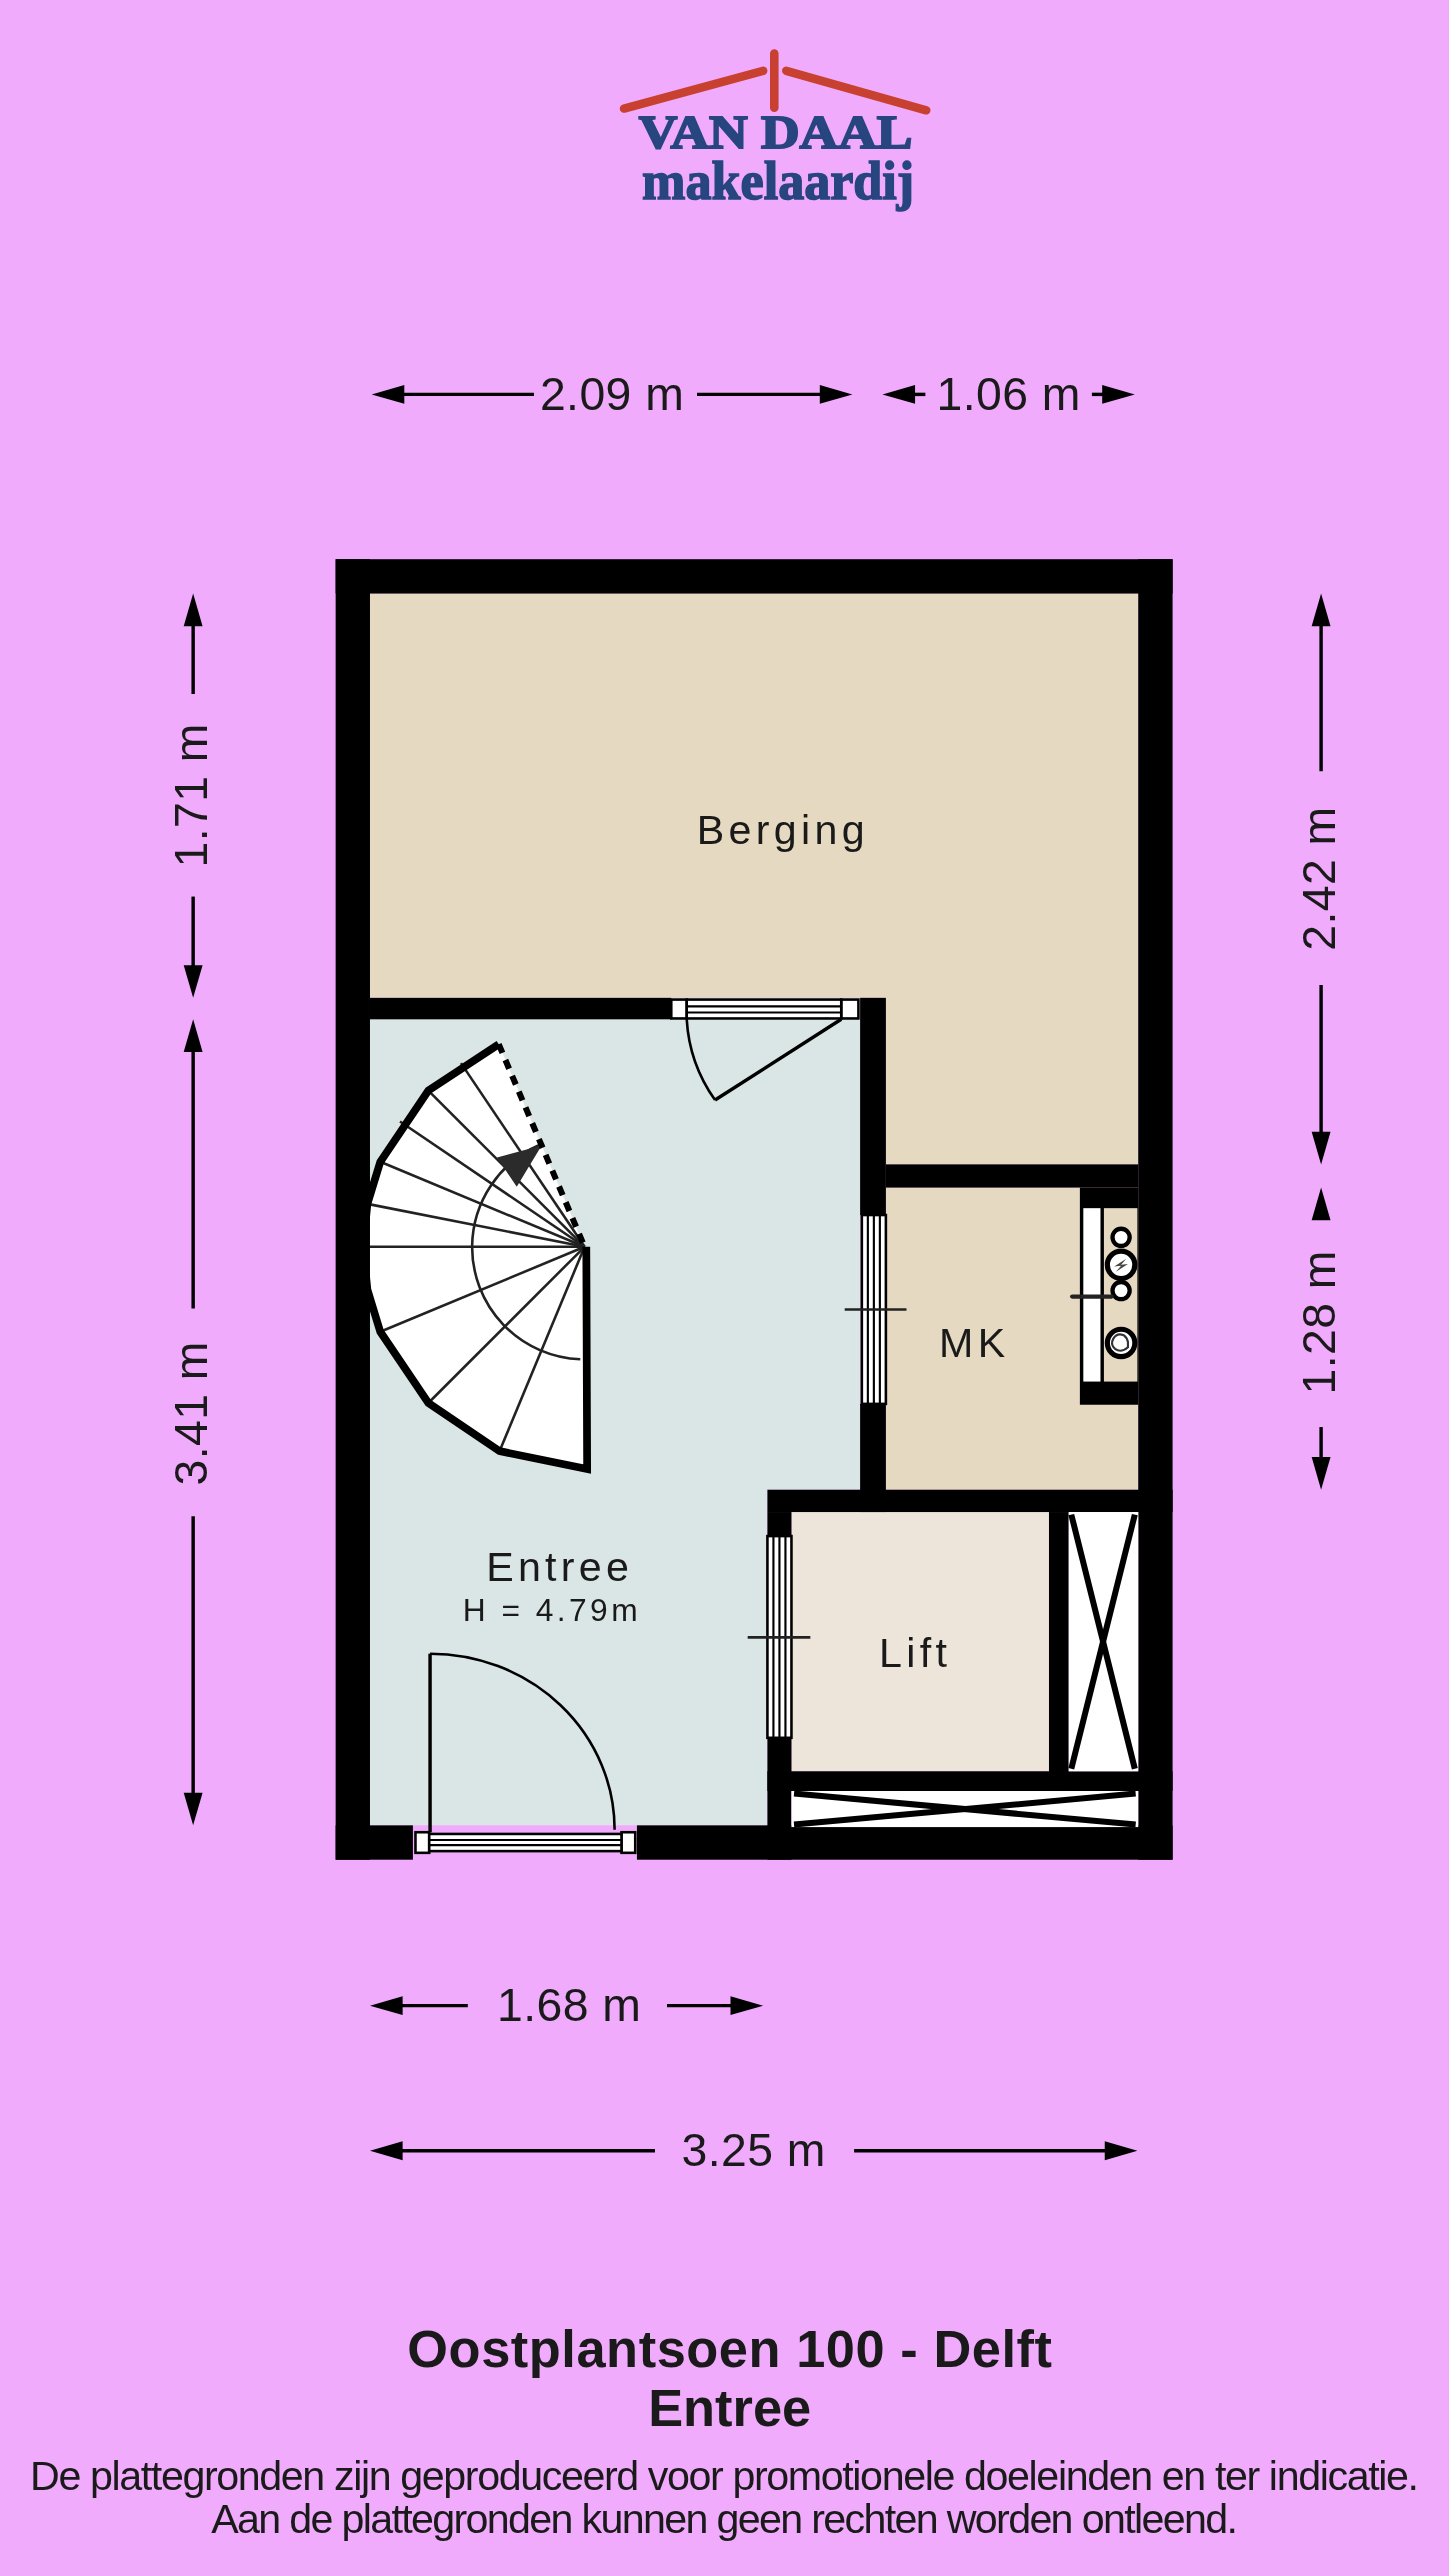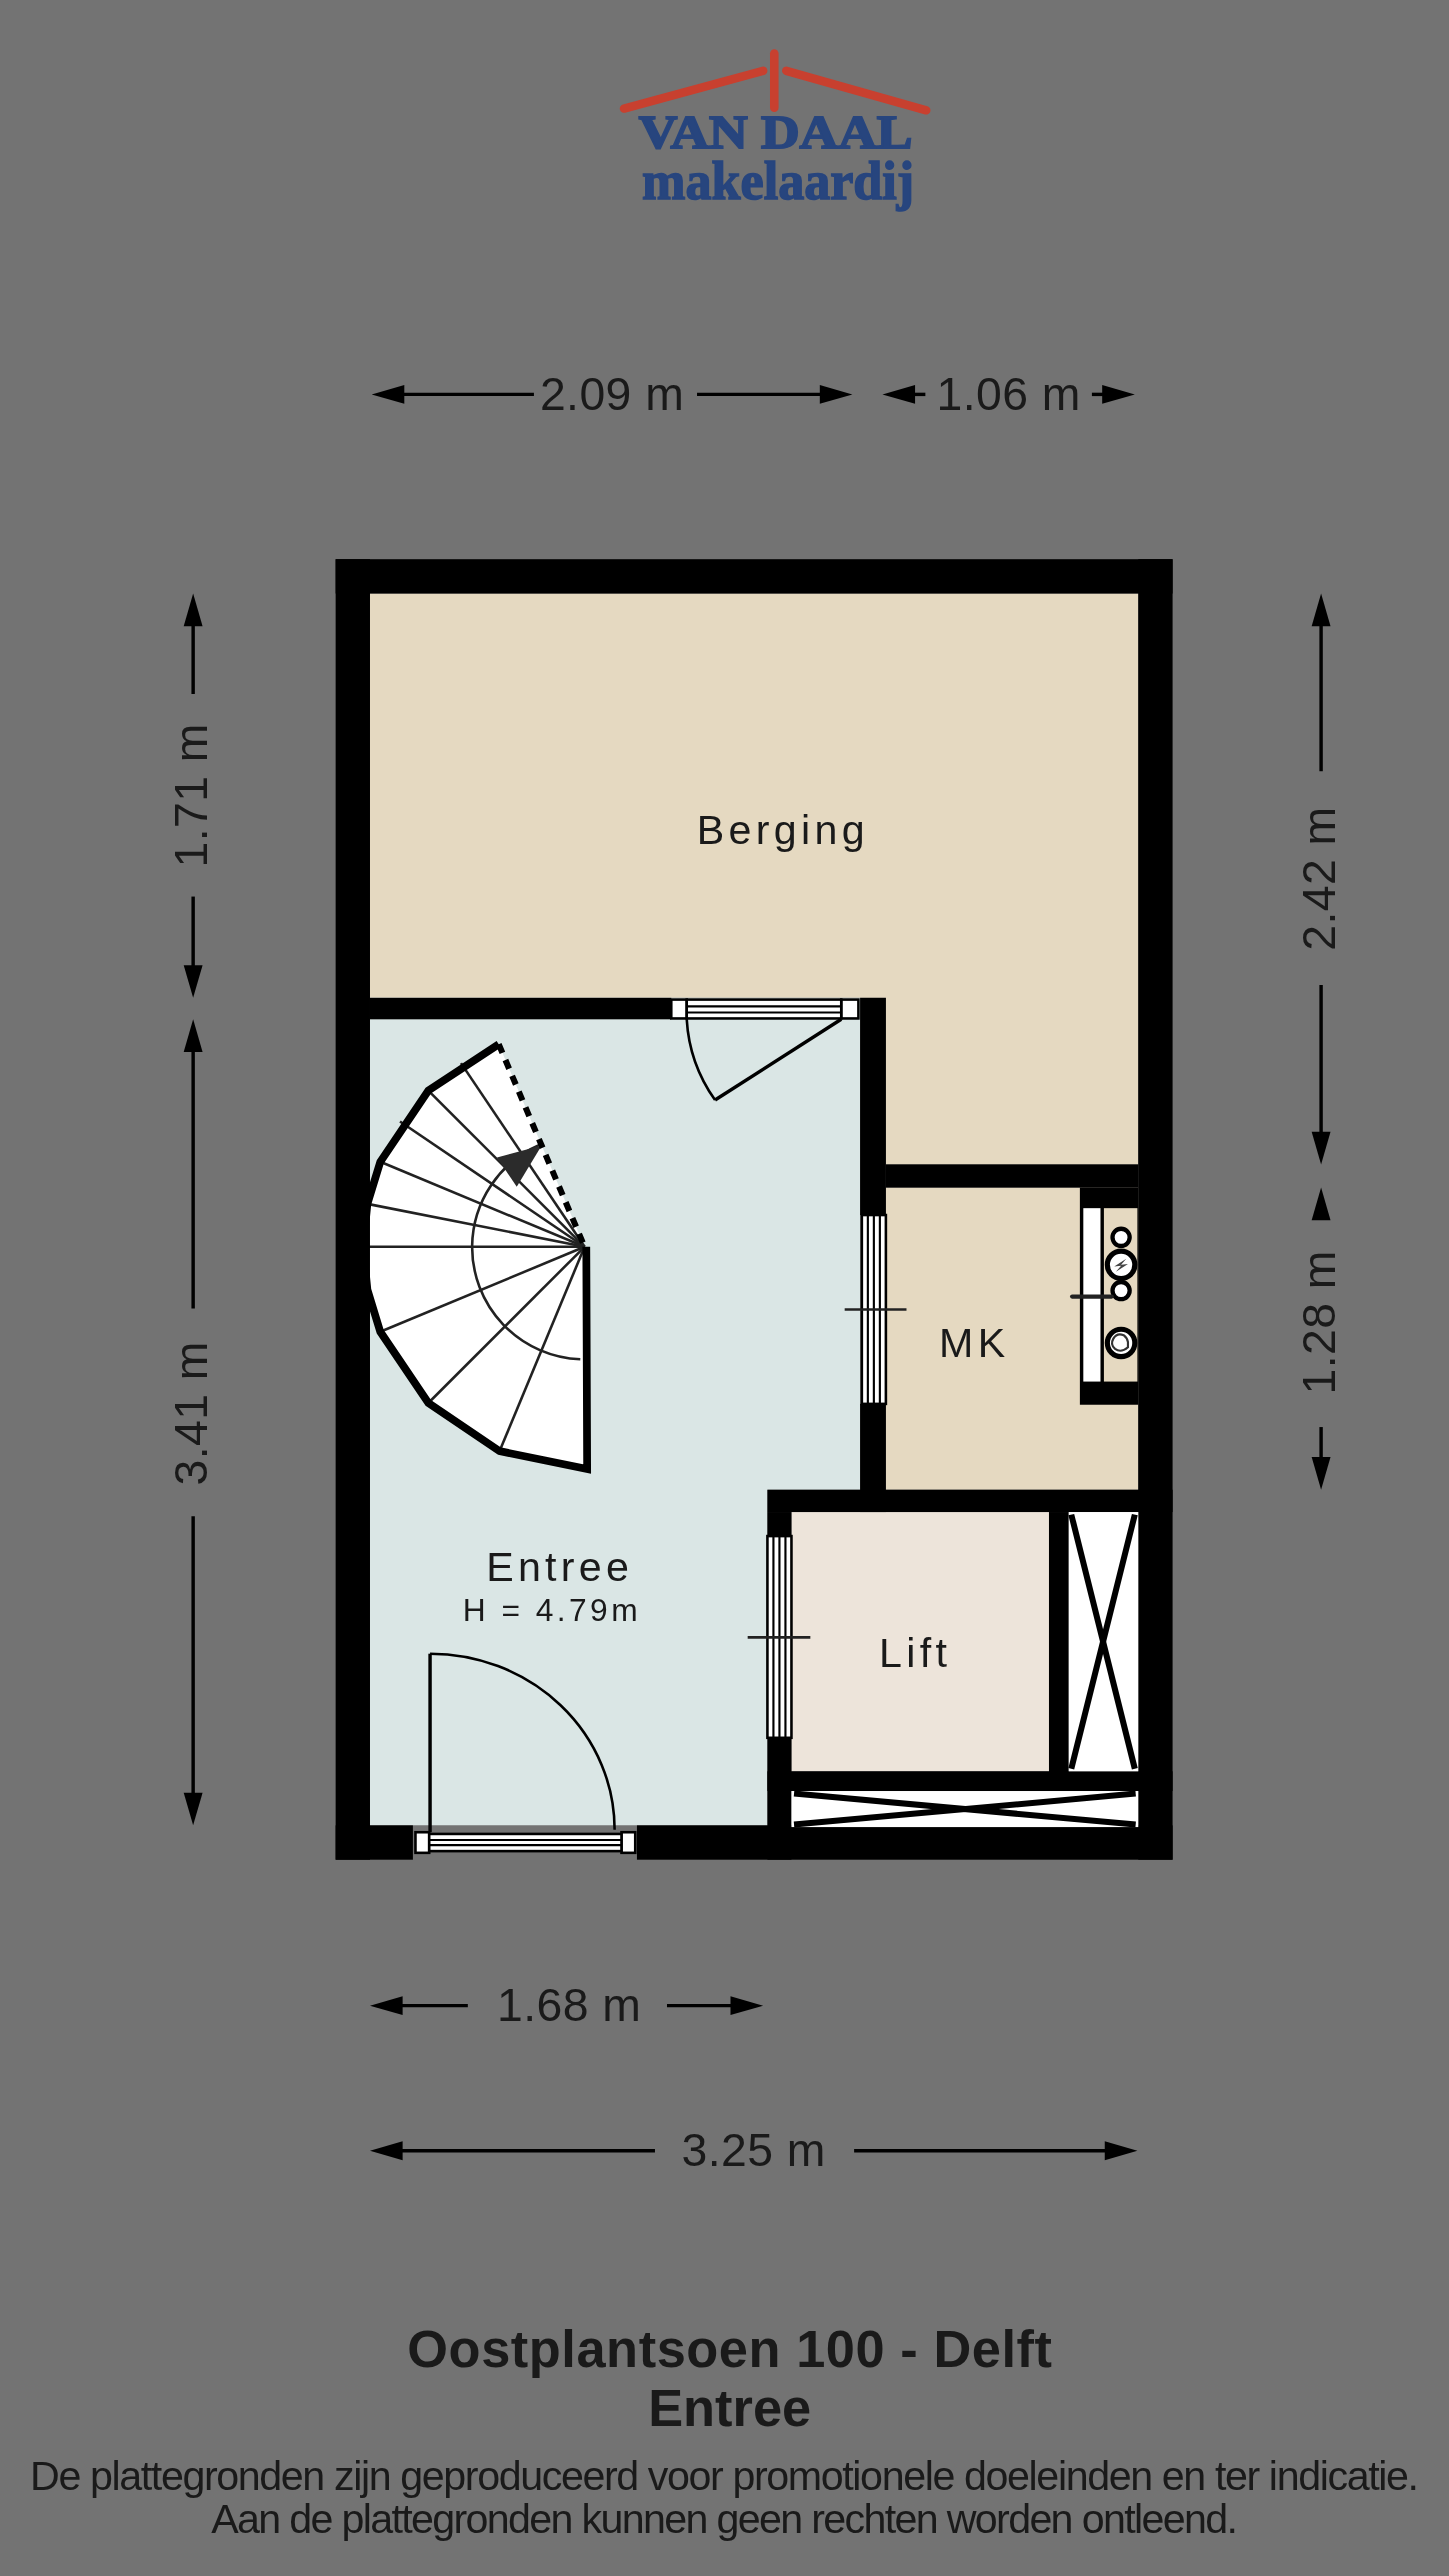--- a/index.html
+++ b/index.html
@@ -1,16 +1,16 @@
 <!DOCTYPE html>
 <html style="font-size:13.7px"><head>
 <meta charset="utf-8">
 <style>
   html,body{margin:0;padding:0;background:#ffffff;}
-  .page{position:relative;width:1449px;height:2576px;background:#737373;overflow:hidden;
+  .page{position:relative;width:1449px;height:2576px;background:#f0abfc;overflow:hidden;
         font-family:"Liberation Sans", sans-serif;}
   svg{position:absolute;left:0;top:0;}
 </style>
 </head>
 <body>
 <div class="page">
 <svg width="1449" height="2576" viewBox="0 0 1688 3000">
 
 <g>
 

